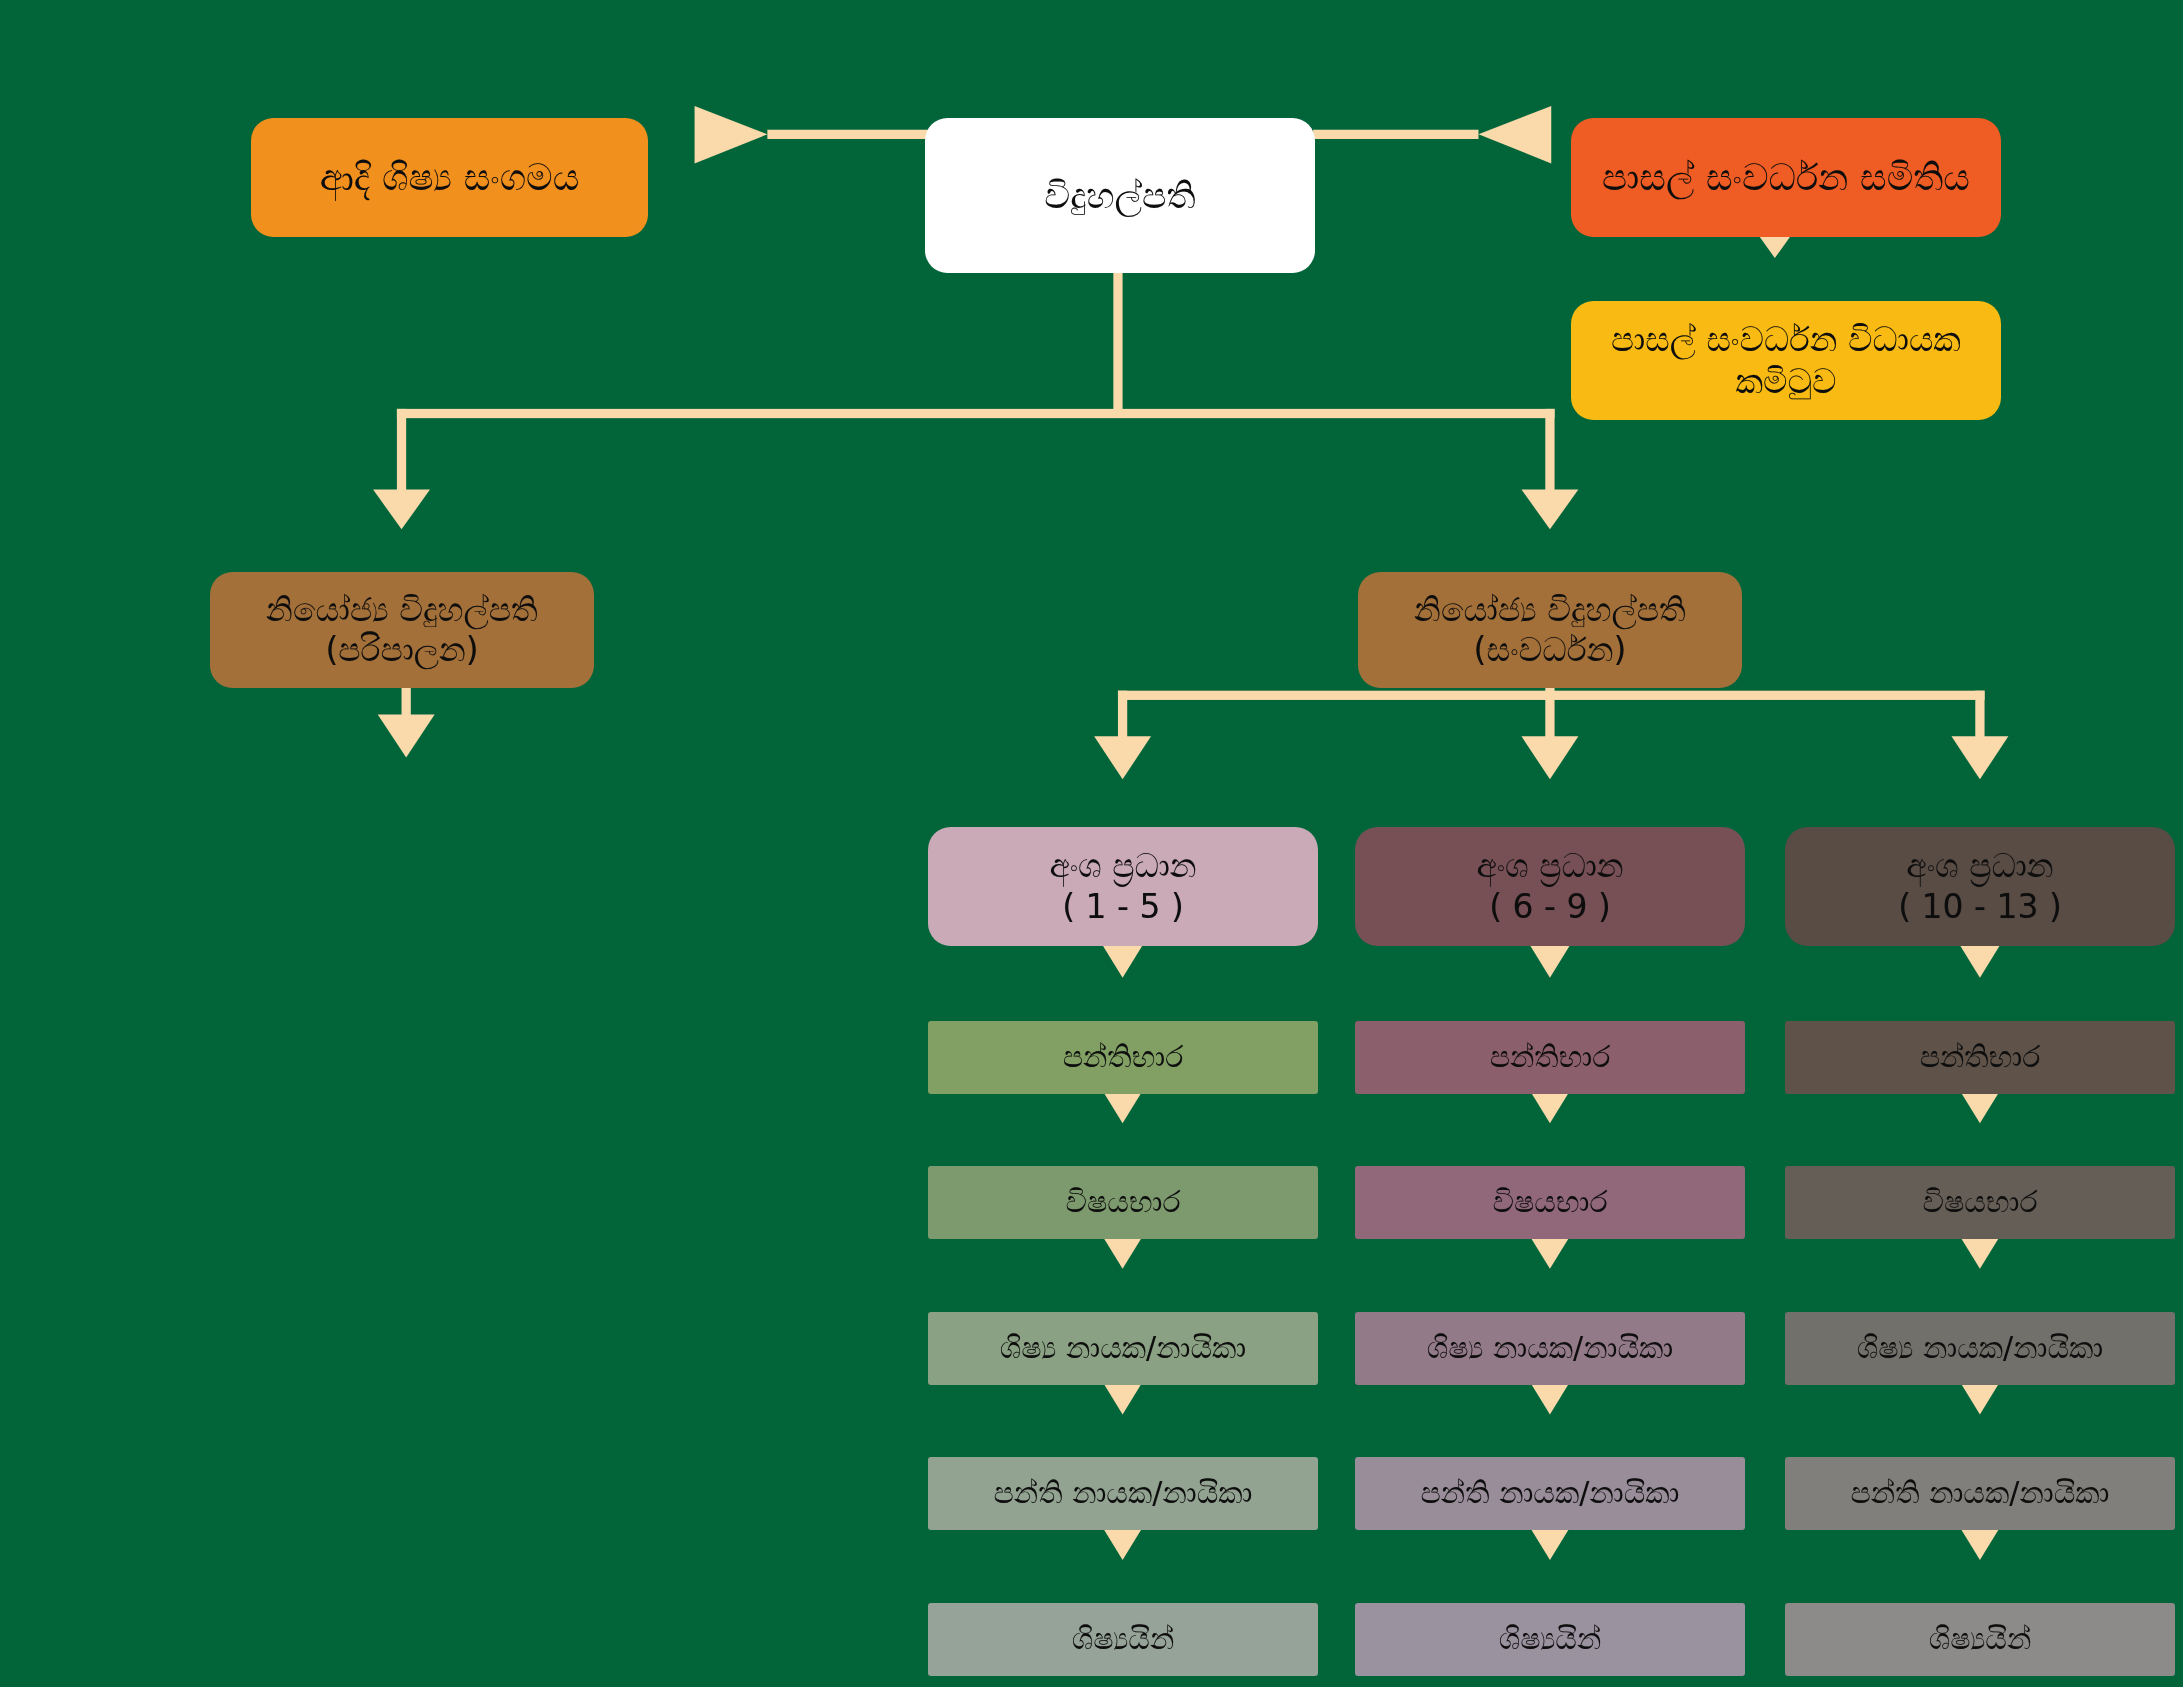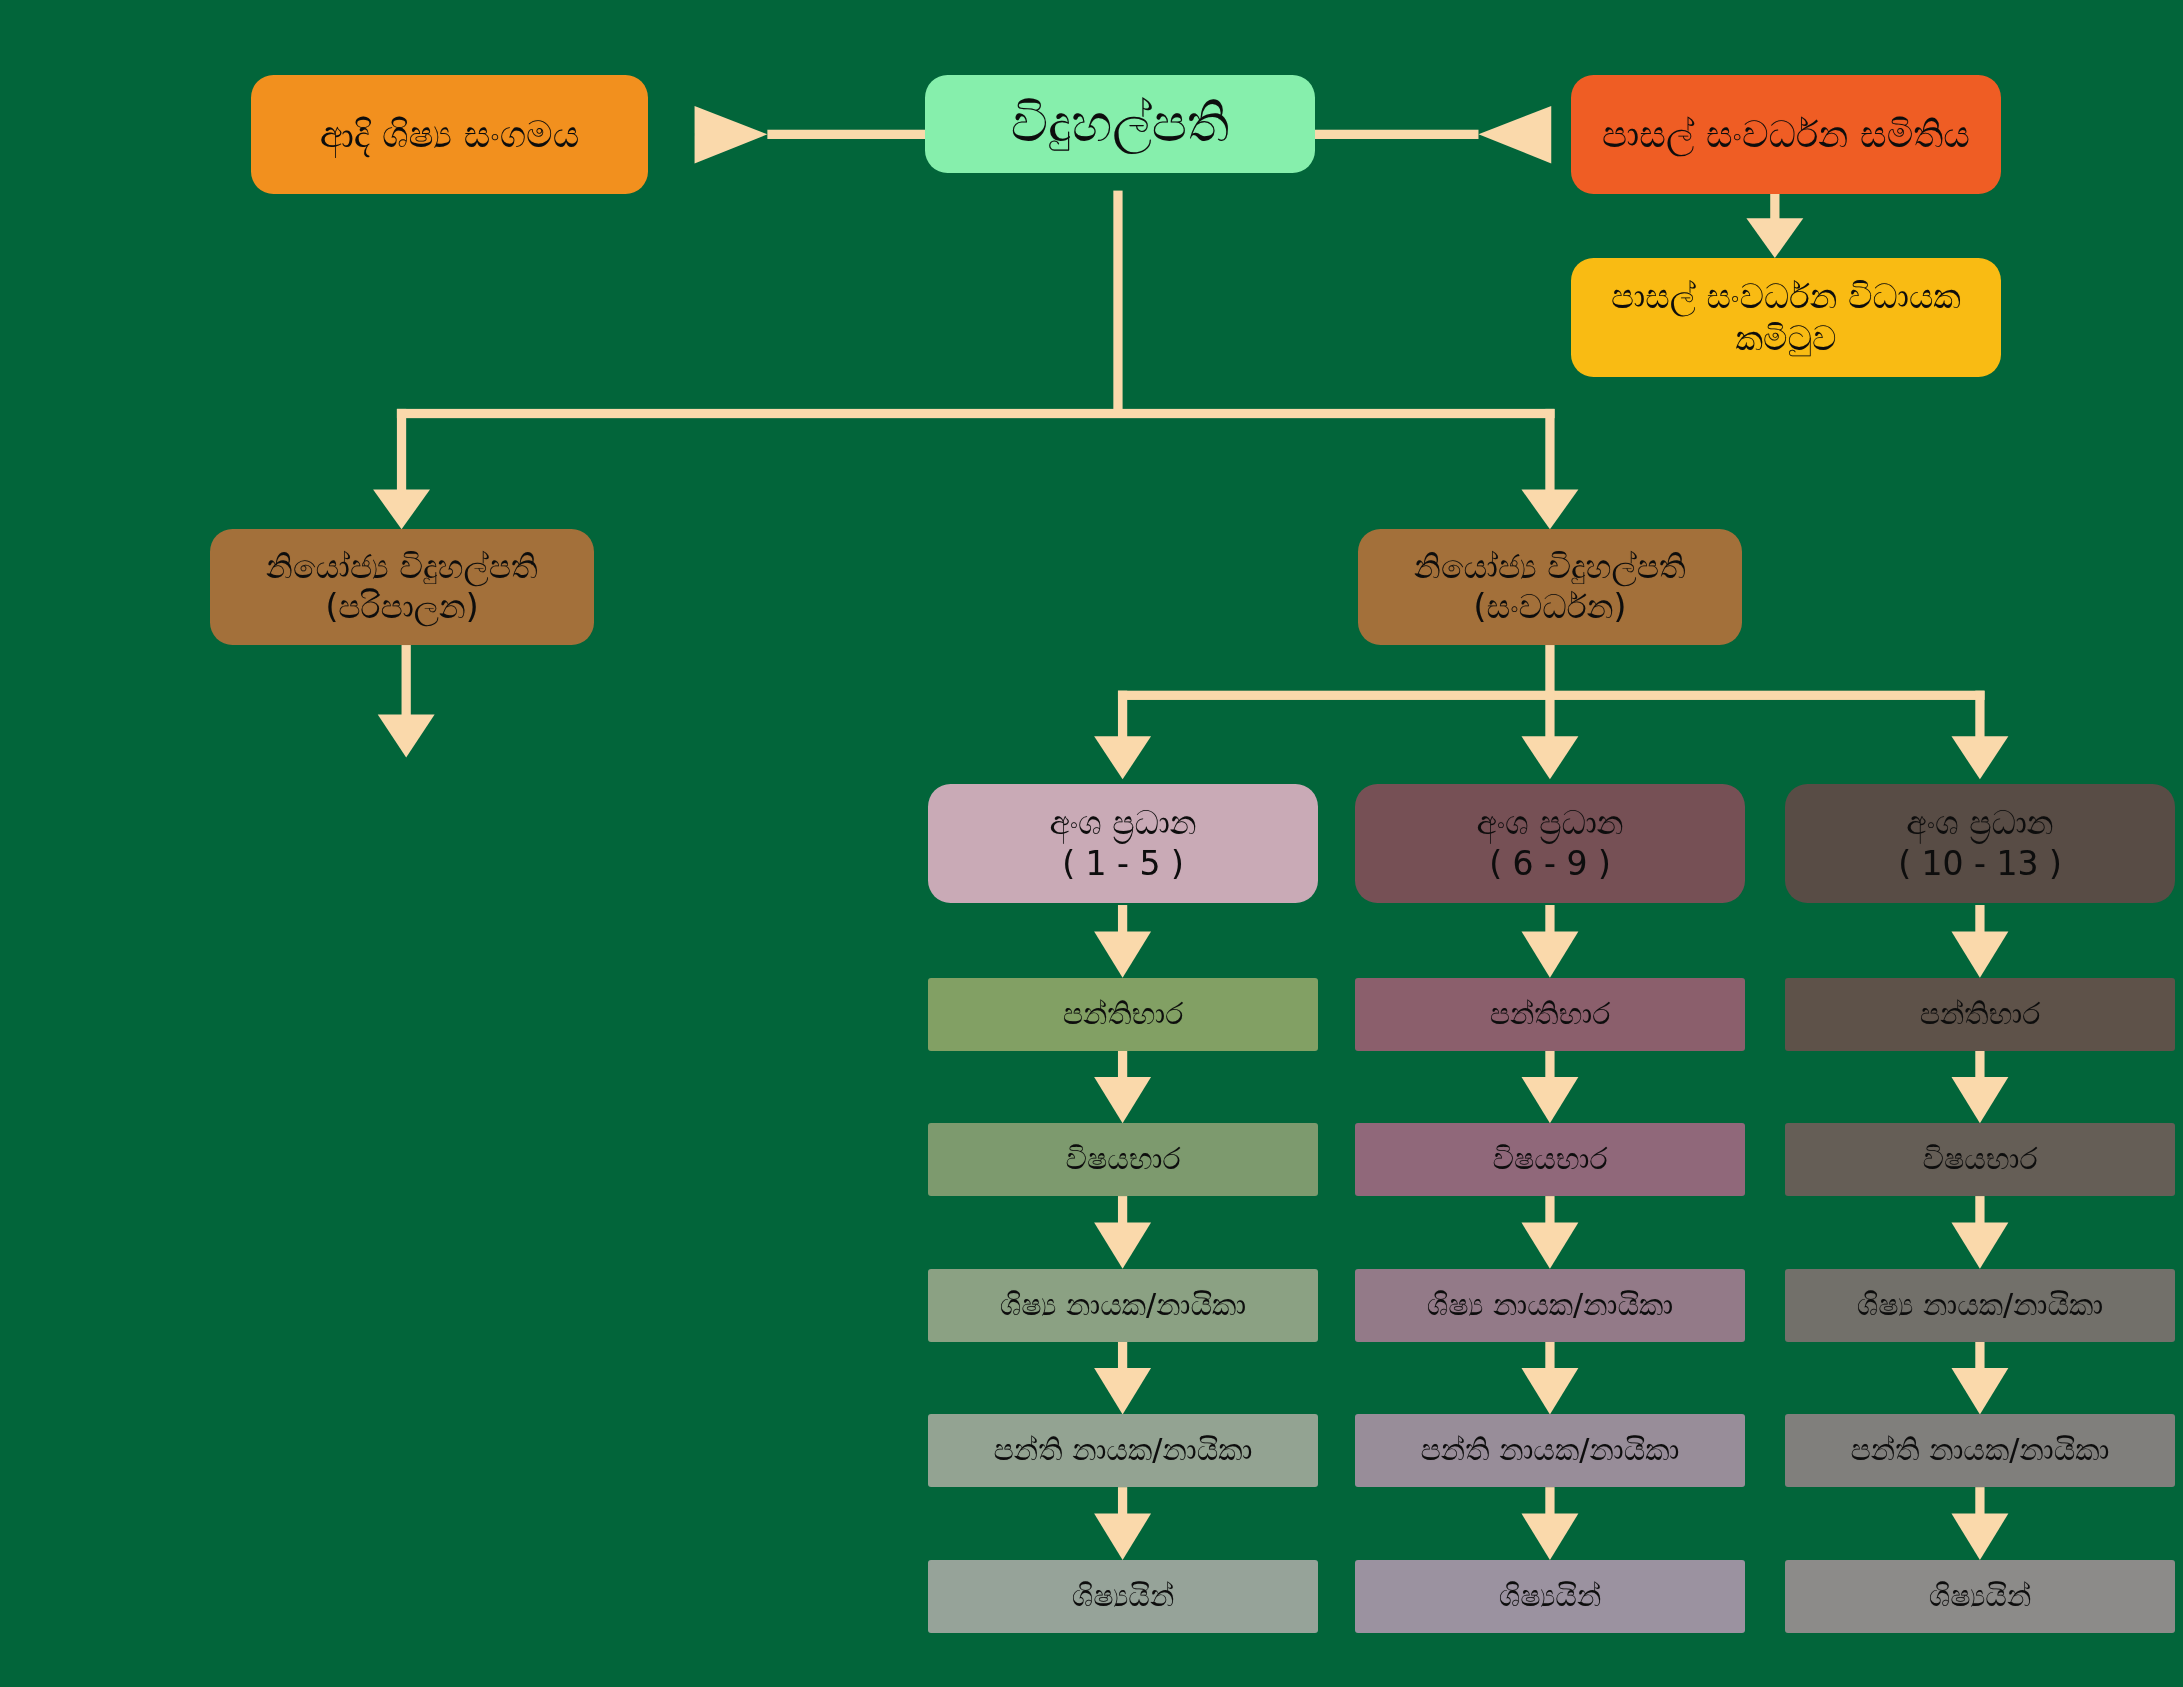--- a/index.html
+++ b/index.html
@@ -33,20 +33,21 @@
     align-items: center;
     justify-content: center;
     text-align: center;
     color: #0d0d0d;
     line-height: 1.22;
     border-radius: 22.5px;
     padding: 4px 9.3px;
     white-space: pre-line;
     font-weight: 400;
     text-shadow: 0 0 0.7px rgba(0,0,0,0.25);
+    margin-top: 43px;
   }
   .node.small-radius { border-radius: 3px; }
   .node-label { display: block; }
 </style>
 </head>
 <body style="background: rgb(2, 101, 58);">
 
 <div id="chart-root">
 
   <svg class="connectors" viewBox="0 0 3300 2550" xmlns="http://www.w3.org/2000/svg">
@@ -137,21 +138,21 @@
         <polygon points="2993,2358 2950,2288 3036,2288"></polygon>
       </g>
 
     </g>
   </svg>
 
   <div class="node" style="left: 251px; top: 75px; width: 397px; height: 119px; font-size: 37px; background-color: rgb(242, 144, 30);">
     <span class="node-label">ආදි ශිෂ්‍ය සංගමය</span>
   </div>
 
-  <div class="node" style="left: 925px; top: 75px; width: 390px; height: 98px; font-size: 52px; background-color: #86efac;">
+  <div class="node" style="left: 925px; top: 75px; width: 390px; height: 155px; font-size: 36px; background-color: #ffffff;">
     <span class="node-label">විදුහල්පති</span>
   </div>
 
   <div class="node" style="left: 1571px; top: 75px; width: 430px; height: 119px; font-size: 37px; background-color: rgb(239, 93, 36);">
     <span class="node-label">පාසල් සංවර්ධන සමිතිය</span>
   </div>
 
   <div class="node" style="left: 1571px; top: 258px; width: 430px; height: 119px; font-size: 34px; background-color: rgb(249, 187, 19); justify-content: center;">
     <span class="node-label">පාසල් සංවර්ධන විධායක
 කමිටුව</span>

